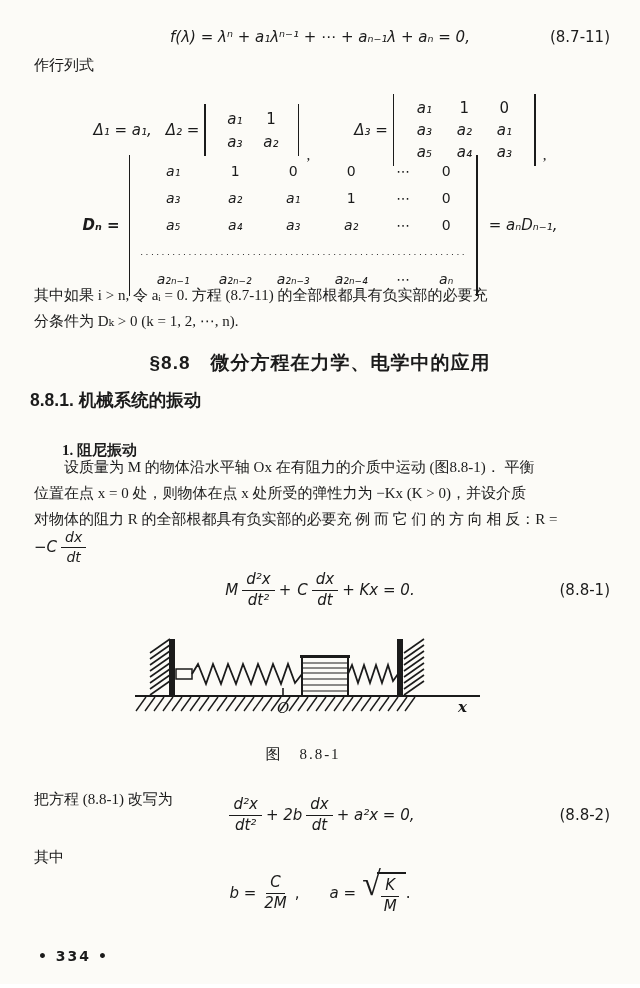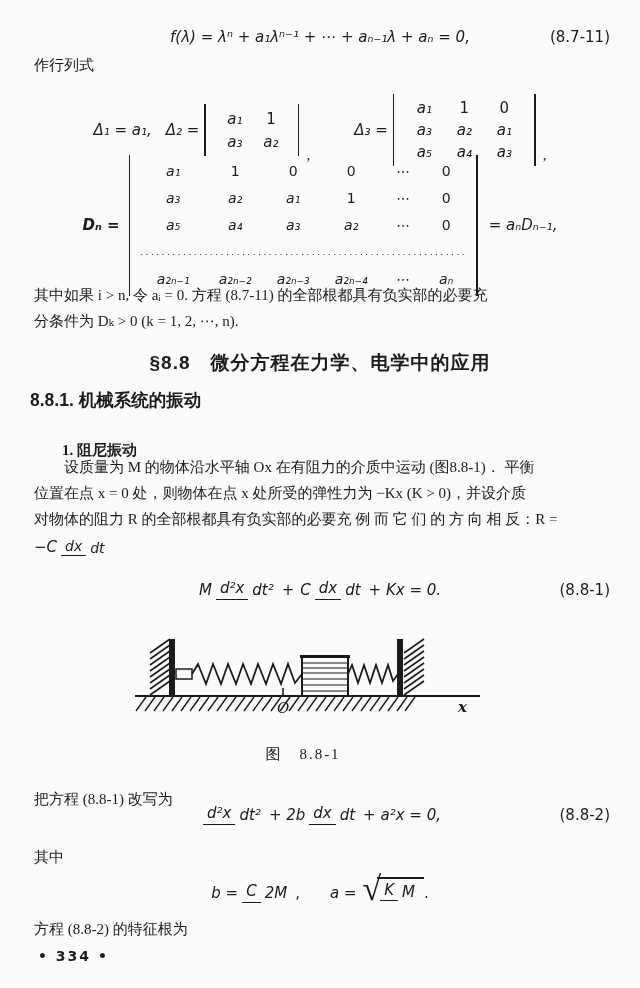--- a/index.html
+++ b/index.html
@@ -8,21 +8,21 @@
     font-family:"Liberation Serif","DejaVu Serif",serif;font-size:15px;overflow:hidden;
   }
   .abs{position:absolute;}
   .math{font-family:"DejaVu Sans",sans-serif;font-style:italic;}
   .mup{font-family:"DejaVu Sans",sans-serif;font-style:normal;}
   .bold{font-weight:bold;}
   .center-row{position:absolute;left:0;width:640px;display:flex;justify-content:center;align-items:center;}
   .eq-tag{position:absolute;right:30px;font-family:"DejaVu Sans",sans-serif;font-style:normal;}
   .text-line{position:absolute;left:34px;width:578px;line-height:22px;}
   
-  .frac{display:inline-flex;flex-direction:row;align-items:flex-end;vertical-align:middle;margin:0 4px;font-family:"DejaVu Sans",sans-serif;font-style:italic;}
+  .frac{display:inline-flex;flex-direction:column;align-items:center;vertical-align:middle;margin:0 4px;font-family:"DejaVu Sans",sans-serif;font-style:italic;}
   .frac .num{display:block;padding:0 4px 1px 4px;border-bottom:1.6px solid #1b1b1b;line-height:1.15;text-align:center;}
   .frac .den{display:block;padding:1px 4px 0 4px;line-height:1.15;text-align:center;}
   .frac.small{font-size:14px;}
   
   .sqrt{display:inline-flex;align-items:flex-start;margin-left:6px;vertical-align:middle;}
   .sqrt .rad{font-size:34px;line-height:1;font-style:normal;transform:translateY(-4px);}
   .sqrt .radicand{border-top:2px solid #1b1b1b;padding:3px 5px 0 3px;margin-left:-4px;margin-top:1px;}
   
   .det{display:inline-flex;align-items:stretch;margin:0 5px;}
   .det .bar{width:1.5px;background:#1b1b1b;}
@@ -278,17 +278,16 @@
       <span class="radicand">
         <span class="frac" style="margin:0">
           <span class="num">K</span>
           <span class="den">M</span>
         </span>
       </span>
     </span>
     <span class="mup">.</span>
   </div>
 
-  <div class="text-line" style="top:918px">方程 (8.8-2) 的特征根为</div>
 
   <div class="pagenum" style="top:948px">• 334 •</div>
 
 </div>
 
 </body></html>

